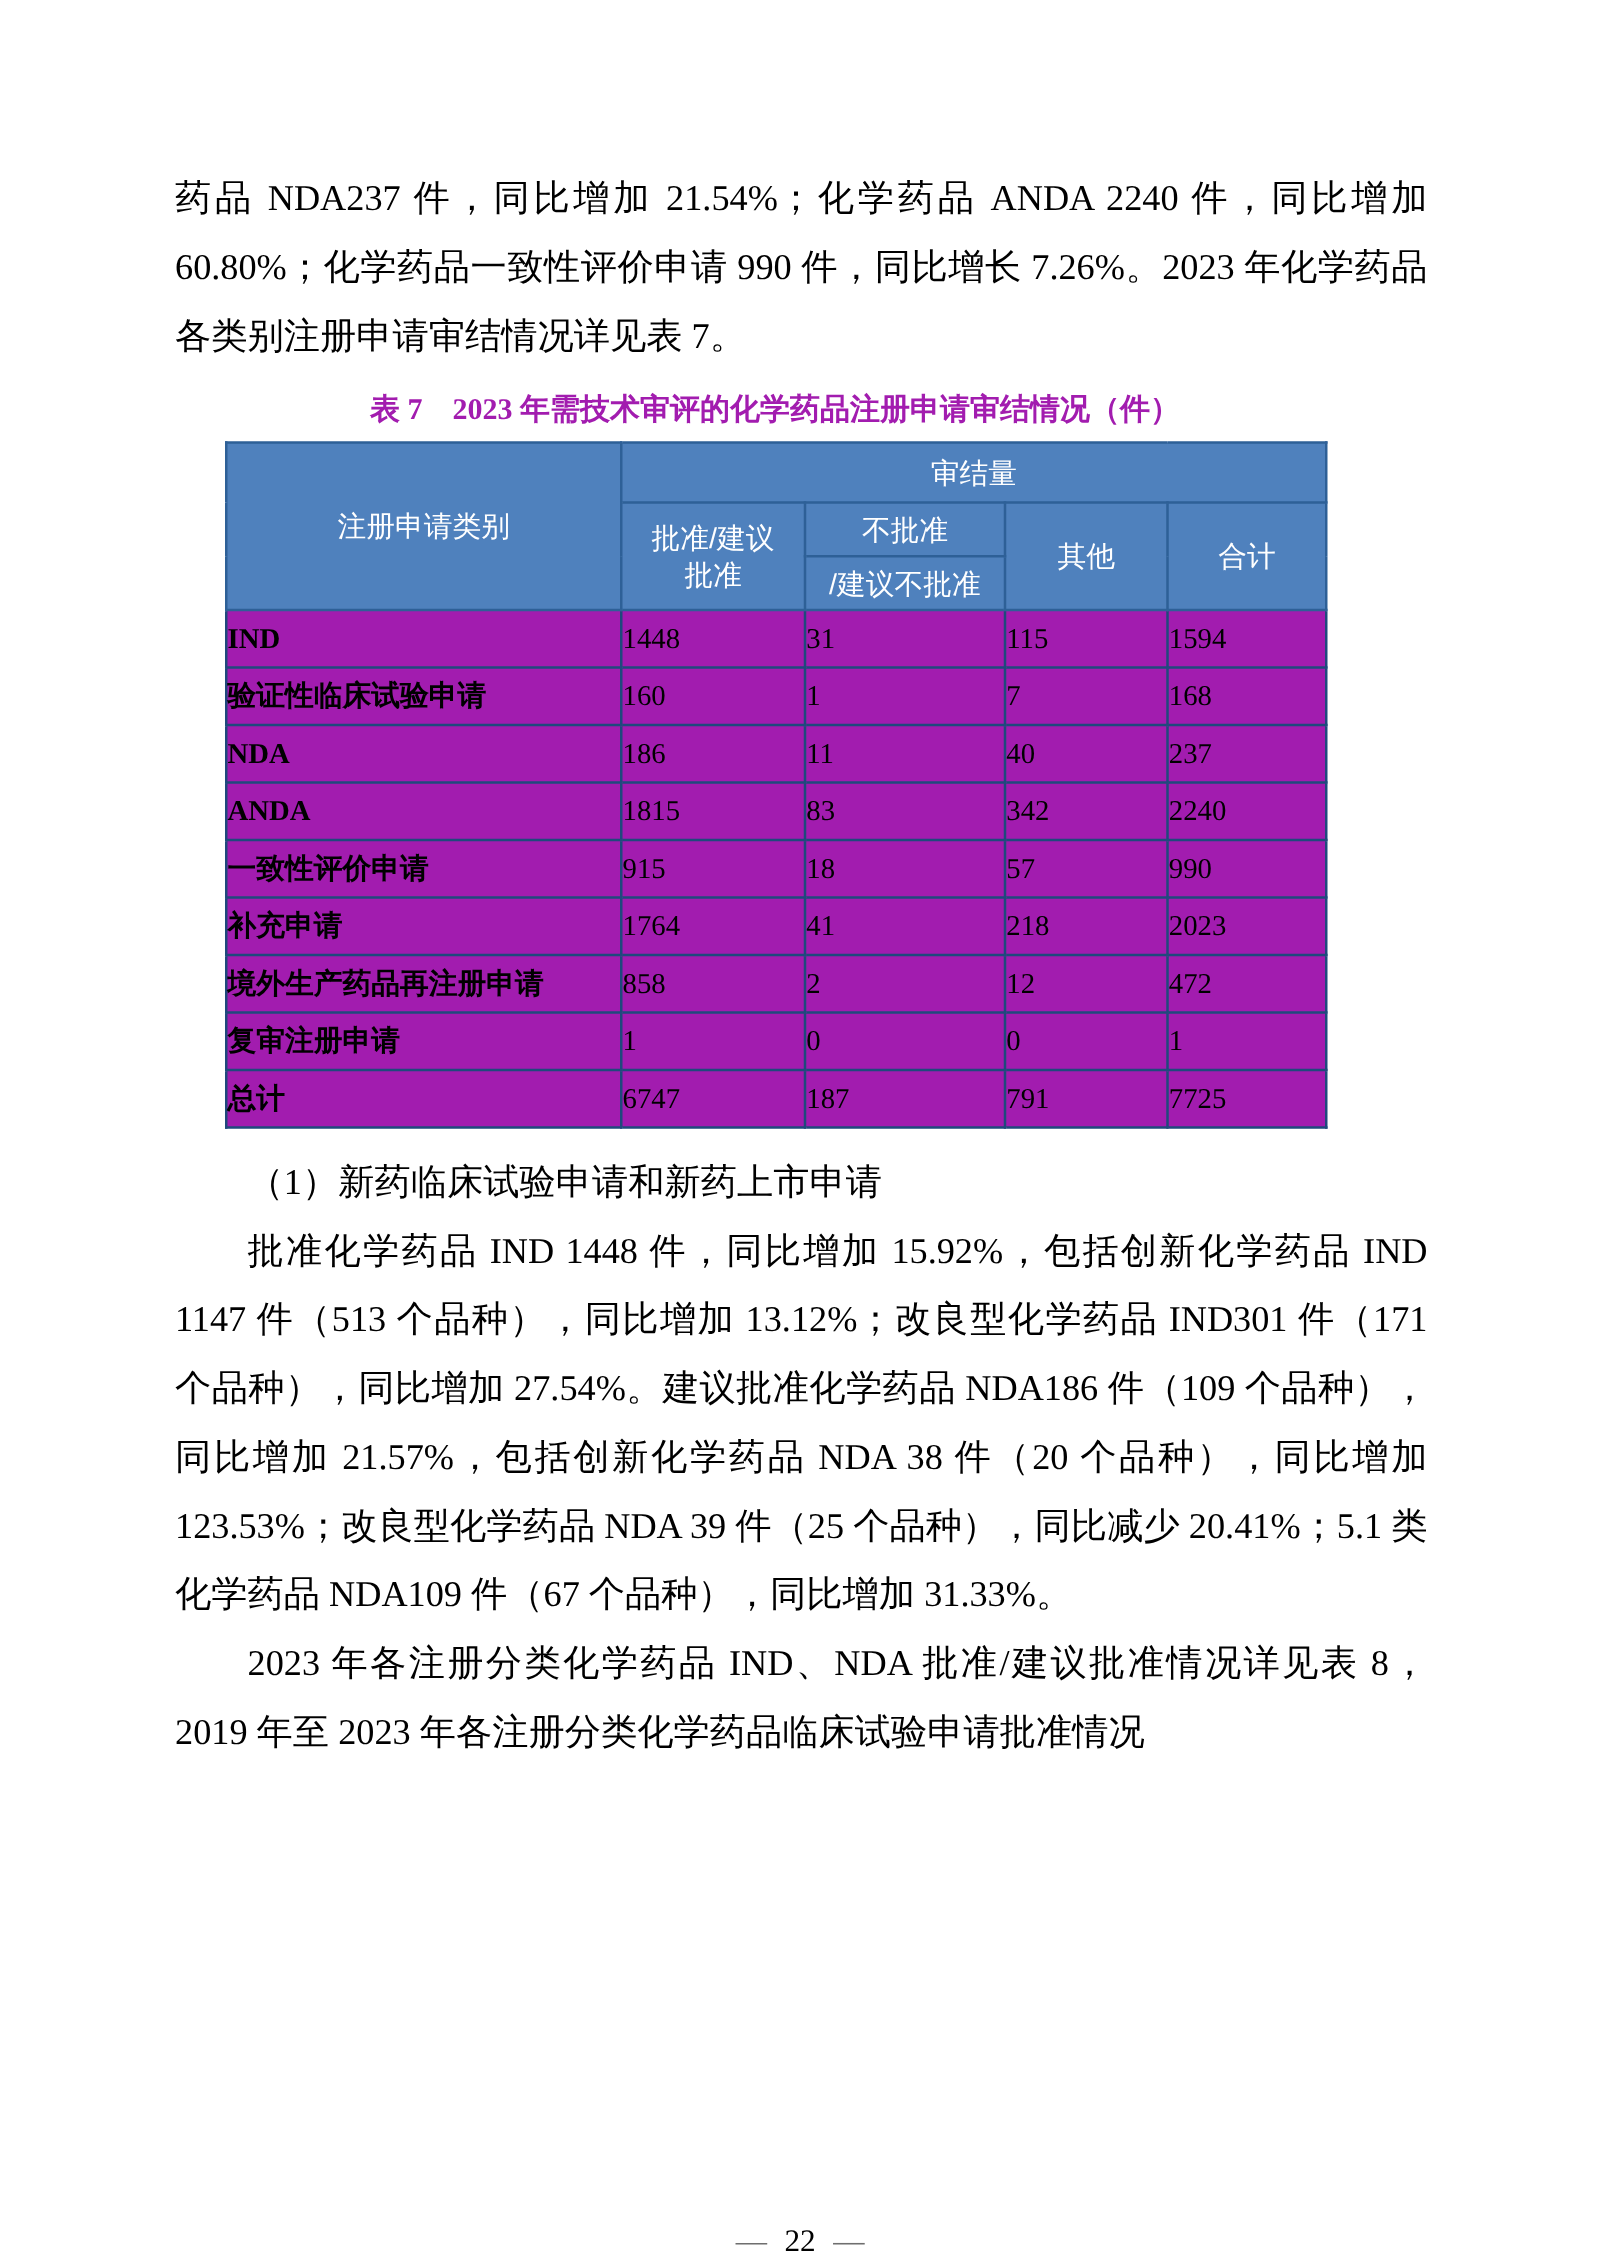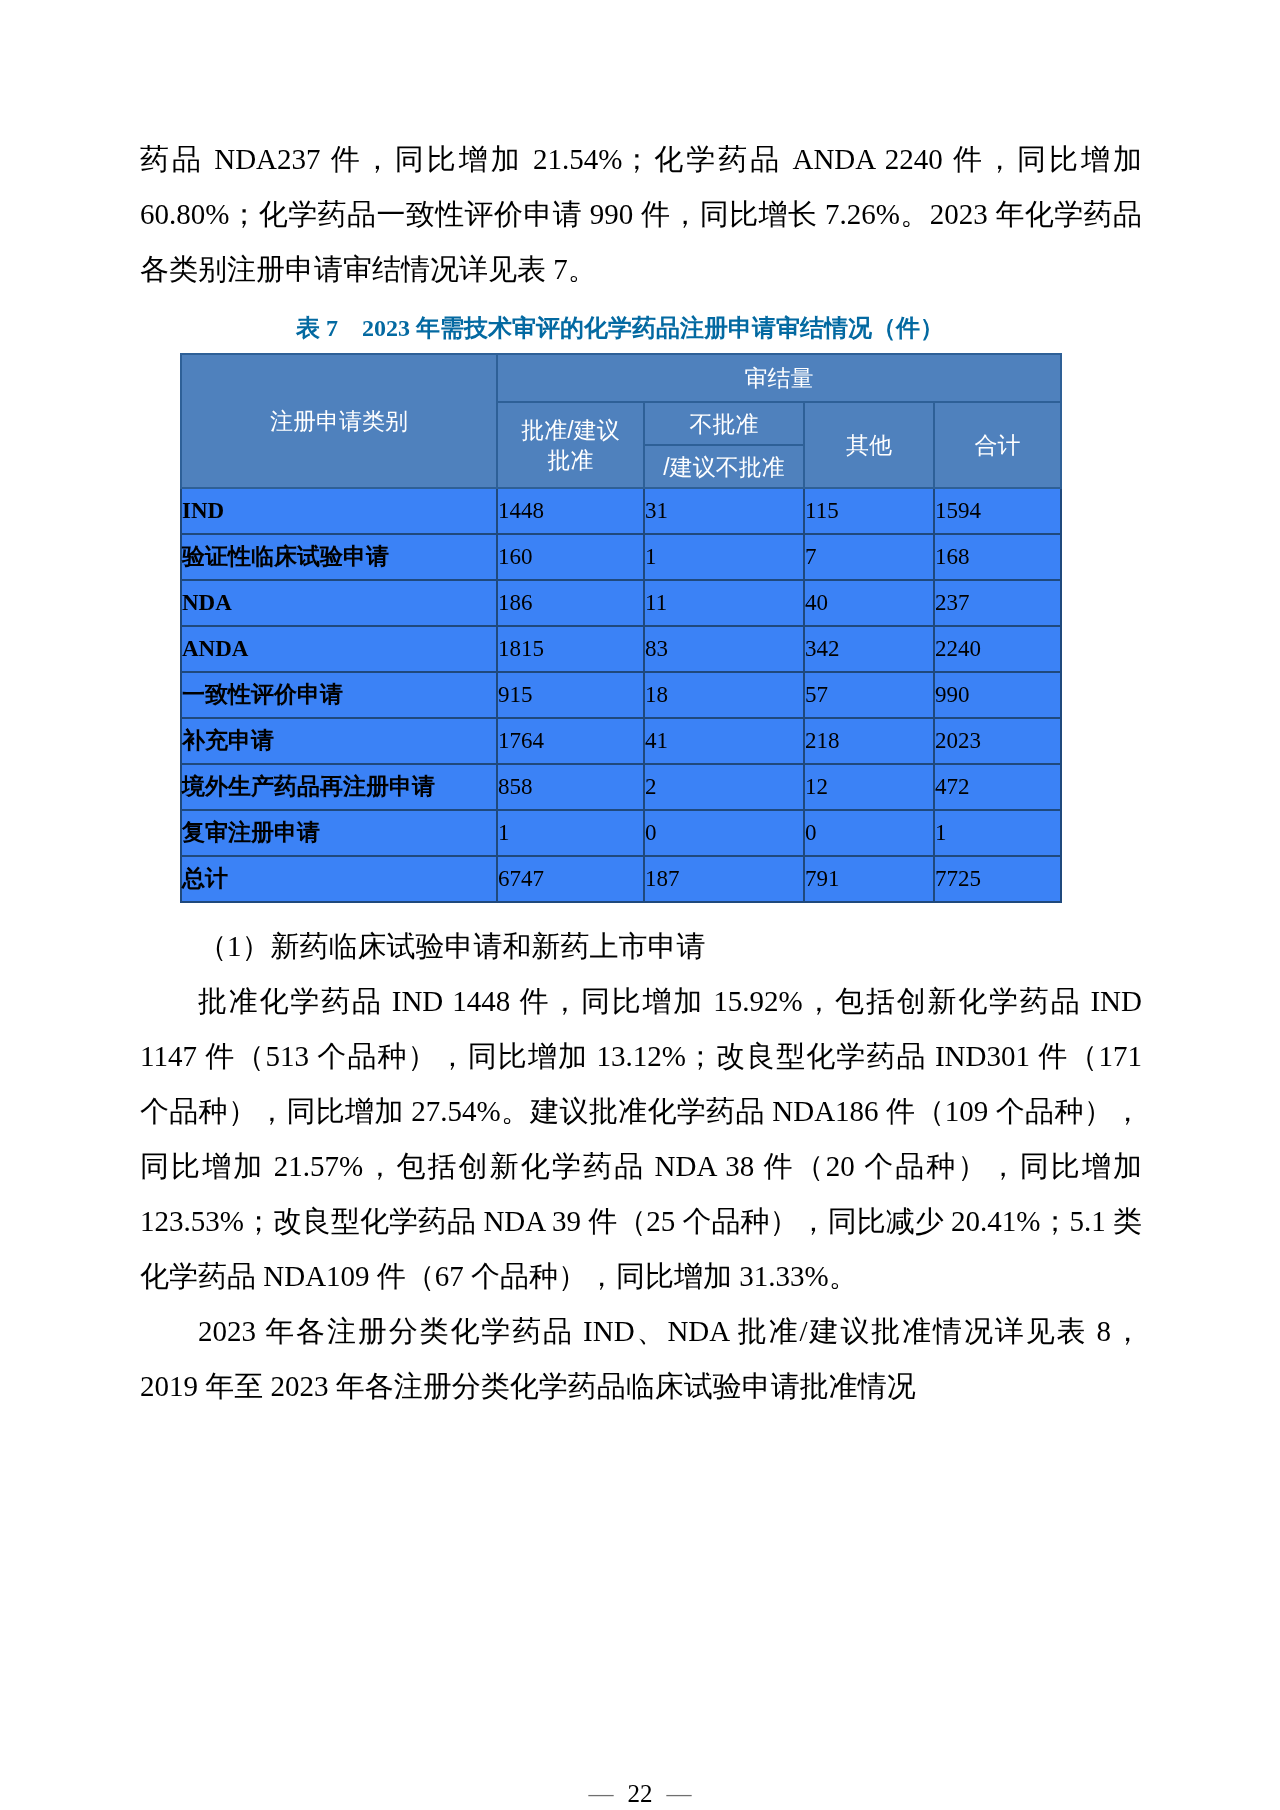--- a/index.html
+++ b/index.html
@@ -23,21 +23,21 @@
   }
   .para.indent { text-indent: 2em; }
 
   .table-caption {
     width: 880px;
     margin: 14px 0 8px 40px;
     text-align: center;
     font-weight: bold;
     font-size: 24px;
     line-height: 34px;
-    color: #0369a1;
+    color: #a21caf;
   }
 
   table.reg-table {
     margin-left: 40px;
     width: 880px;
     border-collapse: collapse;
     table-layout: fixed;
   }
   table.reg-table th, table.reg-table td {
     vertical-align: middle;
@@ -47,21 +47,21 @@
     color: #ffffff;
     font-family: "Liberation Sans", sans-serif;
     font-weight: normal;
     font-size: 23px;
     border: 2px solid #2e6097;
     line-height: 30px;
   }
   table.reg-table thead tr.group-row th { height: 48px; }
   table.reg-table thead tr.sub-row th { height: 43px; }
   table.reg-table tbody td {
-    background: #3b82f6;
+    background: #a21caf;
     border: 2px solid #1f497d;
     font-size: 23px;
     height: 46px;
     line-height: 28px;
   }
   table.reg-table tbody td.cat { font-weight: bold; }
   table.reg-table { border: 2px solid #17365d; }
 
   .note {
     margin-top: 26px;

